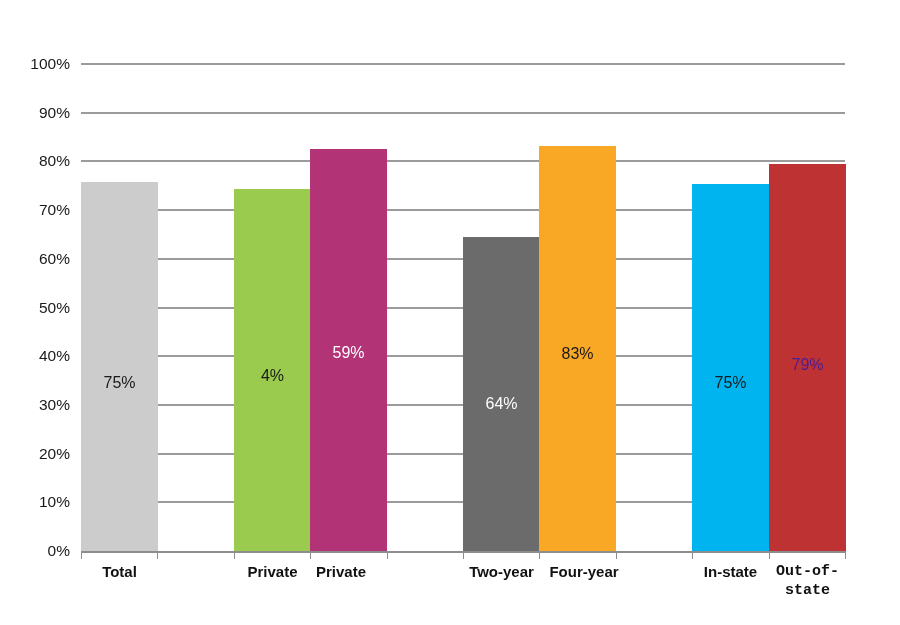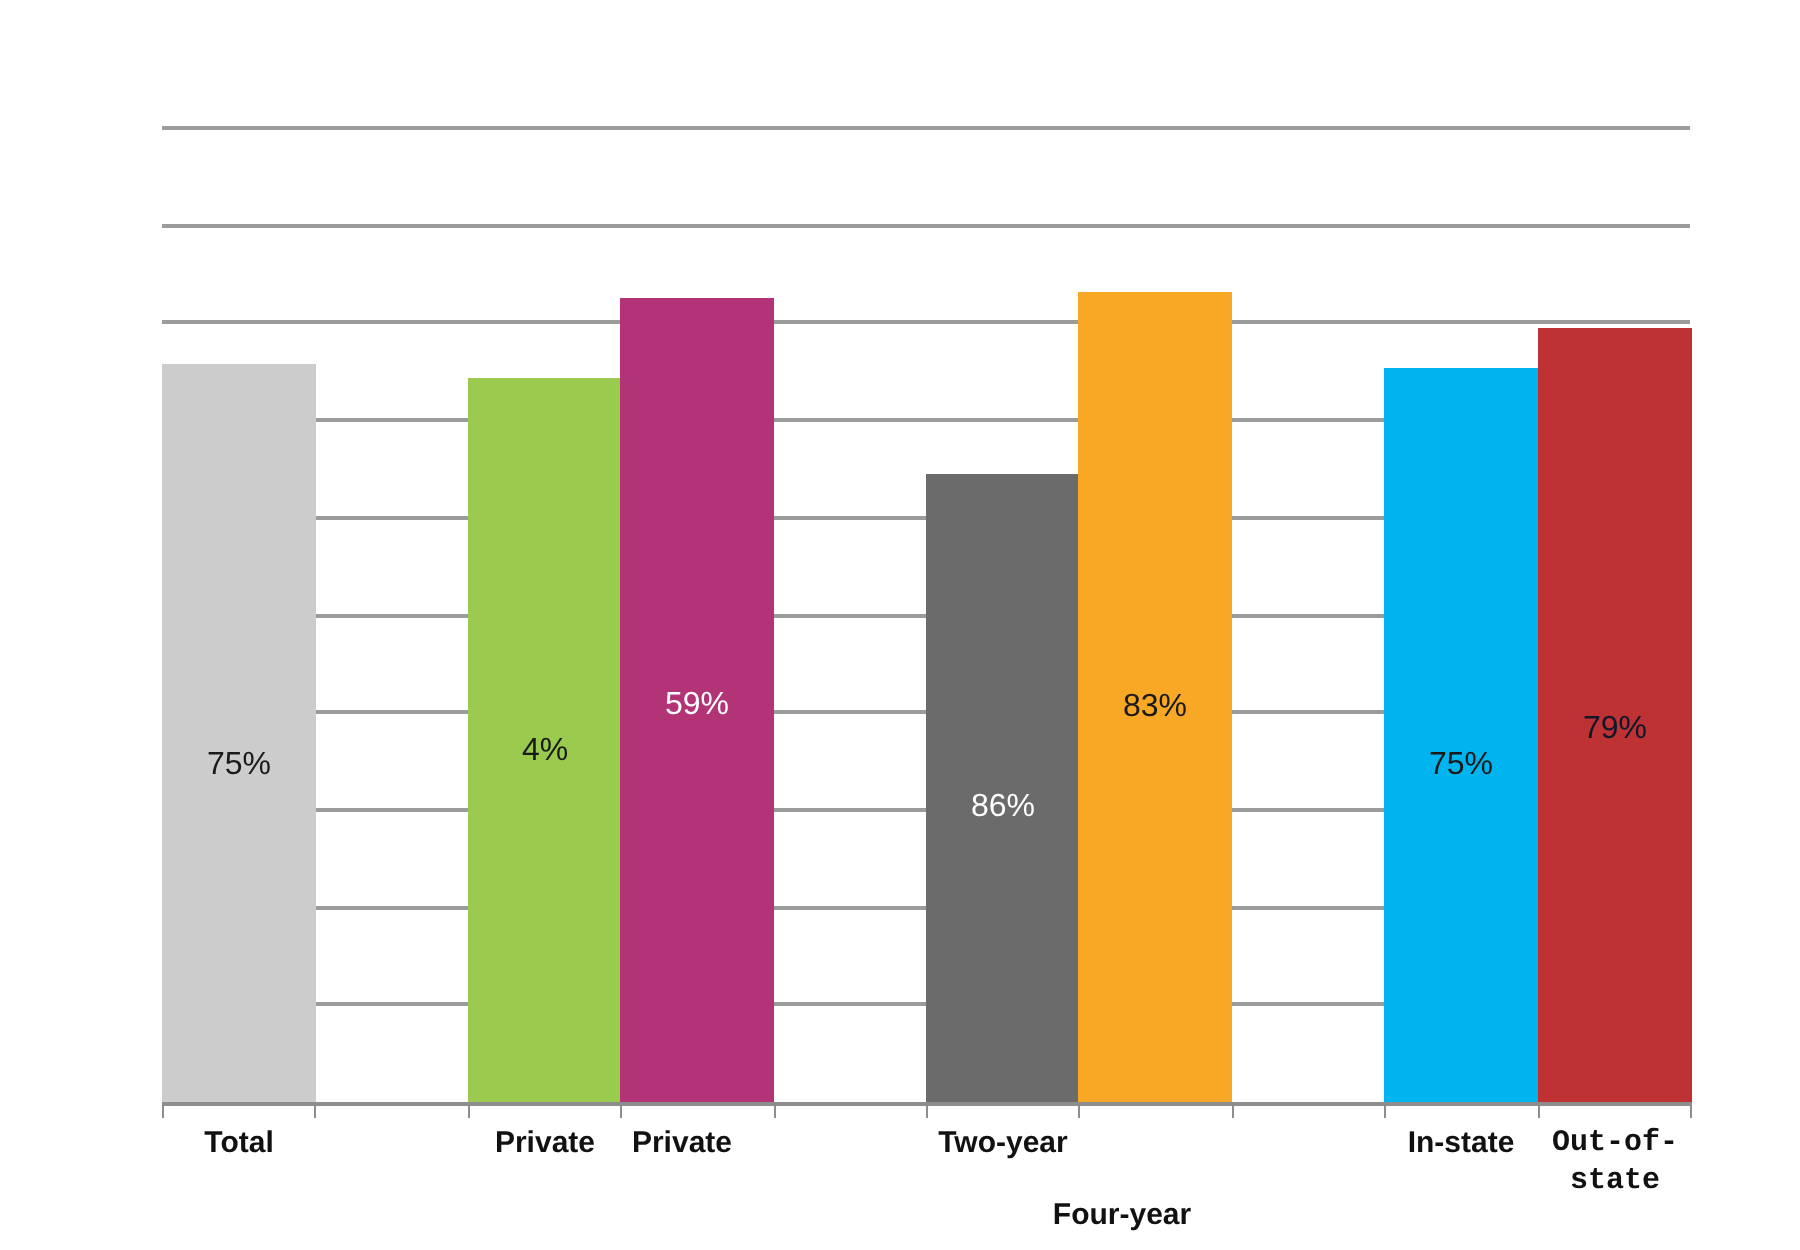--- a/index.html
+++ b/index.html
@@ -103,20 +103,33 @@
     font-weight: bold;
     color: #111111;
     line-height: 1.25;
   }
 </style>
 </head>
 <body>
 
 <div id="chart-root">
 
+  <div id="y-axis">
+      <div class="ytick" style="top: 64px;">100%</div>
+      <div class="ytick" style="top: 112.7px;">90%</div>
+      <div class="ytick" style="top: 161.4px;">80%</div>
+      <div class="ytick" style="top: 210.1px;">70%</div>
+      <div class="ytick" style="top: 258.8px;">60%</div>
+      <div class="ytick" style="top: 307.5px;">50%</div>
+      <div class="ytick" style="top: 356.2px;">40%</div>
+      <div class="ytick" style="top: 404.9px;">30%</div>
+      <div class="ytick" style="top: 453.6px;">20%</div>
+      <div class="ytick" style="top: 502.3px;">10%</div>
+      <div class="ytick" style="top: 551px;">0%</div>
+    </div>
 
   <div id="gridlines">
       <div class="gridline" style="left: 81px; top: 63px; background: rgb(155, 155, 155);"></div>
       <div class="gridline" style="left: 81px; top: 111.7px; background: rgb(155, 155, 155);"></div>
       <div class="gridline" style="left: 81px; top: 160.4px; background: rgb(155, 155, 155);"></div>
       <div class="gridline" style="left: 81px; top: 209.1px; background: rgb(155, 155, 155);"></div>
       <div class="gridline" style="left: 81px; top: 257.8px; background: rgb(155, 155, 155);"></div>
       <div class="gridline" style="left: 81px; top: 306.5px; background: rgb(155, 155, 155);"></div>
       <div class="gridline" style="left: 81px; top: 355.2px; background: rgb(155, 155, 155);"></div>
       <div class="gridline" style="left: 81px; top: 403.9px; background: rgb(155, 155, 155);"></div>
@@ -125,27 +138,27 @@
     </div>
 
   <div class="plot" id="plot">
       <div class="bar" title="Total 75%" style="left: 0px; height: 368.659px; background: rgb(204, 204, 204);"></div>
       <div class="bar-label" style="left: 0px; color: rgb(26, 26, 26); top: 311px;">75%</div>
       <div class="bar" title="Public 74%" style="left: 153px; height: 361.841px; background: rgb(154, 203, 78);"></div>
       <div class="bar-label" style="left: 153px; color: rgb(26, 26, 26); top: 304px;">4%</div>
       <div class="bar" title="Private 82%" style="left: 229px; height: 401.775px; background: rgb(178, 52, 118);"></div>
       <div class="bar-label" style="left: 229px; color: rgb(255, 255, 255); top: 281px;">59%</div>
       <div class="bar" title="Two-year 64%" style="left: 382px; height: 313.628px; background: rgb(107, 107, 107);"></div>
-      <div class="bar-label" style="left: 382px; color: rgb(255, 255, 255); top: 332px;">86%</div>
+      <div class="bar-label" style="left: 382px; color: rgb(255, 255, 255); top: 332px;">64%</div>
       <div class="bar" title="Four-year 83%" style="left: 458px; height: 404.697px; background: rgb(249, 168, 37);"></div>
       <div class="bar-label" style="left: 458px; color: rgb(26, 26, 26); top: 282px;">83%</div>
       <div class="bar" title="In-state 75%" style="left: 611px; height: 366.711px; background: rgb(0, 181, 239);"></div>
       <div class="bar-label" style="left: 611px; color: rgb(26, 26, 26); top: 311px;">75%</div>
       <div class="bar" title="Out-of-state 79%" style="left: 688px; height: 386.678px; background: rgb(190, 50, 51);"></div>
-      <div class="bar-label" style="left: 688px; color: #0f172a; top: 293px;">79%</div>
+      <div class="bar-label" style="left: 688px; color: #4c1d95; top: 293px;">79%</div>
     </div>
 
   <div class="axis-line"></div>
 
   <div id="xticks">
       <div class="xtick" style="left: 81px; background: rgb(141, 141, 141);"></div>
       <div class="xtick" style="left: 157px; background: rgb(141, 141, 141);"></div>
       <div class="xtick" style="left: 234px; background: rgb(141, 141, 141);"></div>
       <div class="xtick" style="left: 310px; background: rgb(141, 141, 141);"></div>
       <div class="xtick" style="left: 387px; background: rgb(141, 141, 141);"></div>
@@ -155,21 +168,21 @@
       <div class="xtick" style="left: 692px; background: rgb(141, 141, 141);"></div>
       <div class="xtick" style="left: 769px; background: rgb(141, 141, 141);"></div>
       <div class="xtick" style="left: 845px; background: rgb(141, 141, 141);"></div>
     </div>
 
   <div id="catlabels">
       <div class="catlabel" style="left: 64.5px; text-align: center;">Total</div>
       <div class="catlabel" style="left: 217.5px;">Private</div>
       <div class="catlabel" style="left: 286px;">Private</div>
       <div class="catlabel" style="left: 446.5px;">Two-year</div>
-      <div class="catlabel" style="left: 506px; margin-top: 36px;">Four-year</div>
+      <div class="catlabel" style="left: 529px;">Four-year</div>
       <div class="catlabel" style="left: 675.5px;">In-state</div>
       <div class="catlabel" style="left: 752.5px; font-family: Liberation Mono, monospace;">
         <div>Out-of-</div>
         <div>state</div>
       </div>
     </div>
 
 </div>
 
 </body></html>

